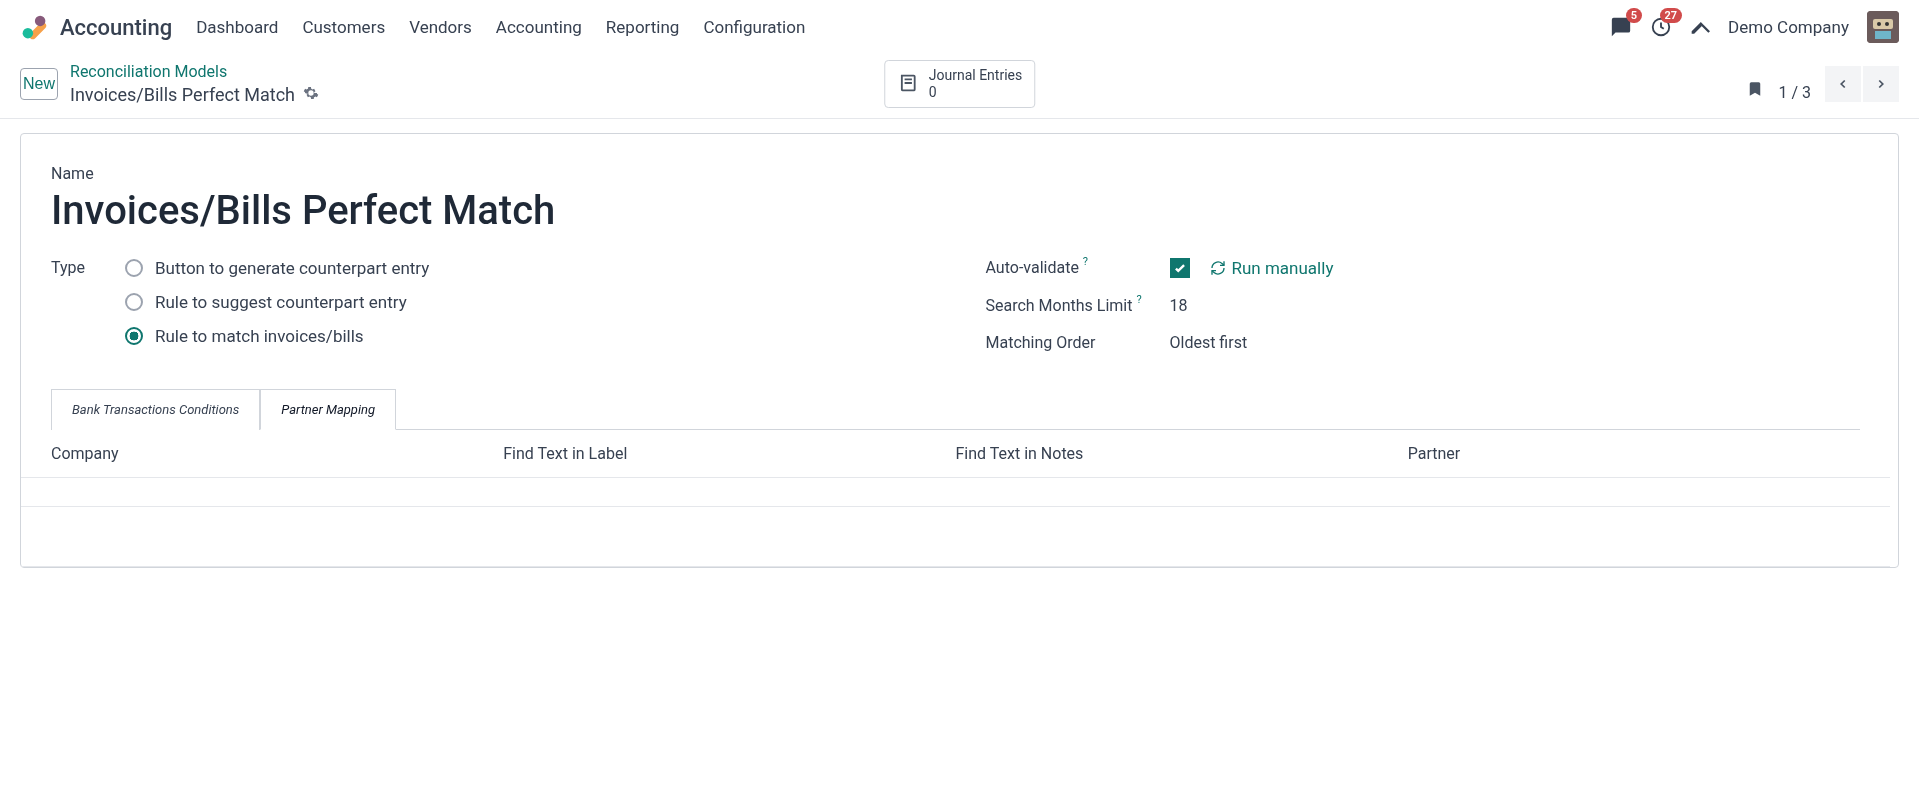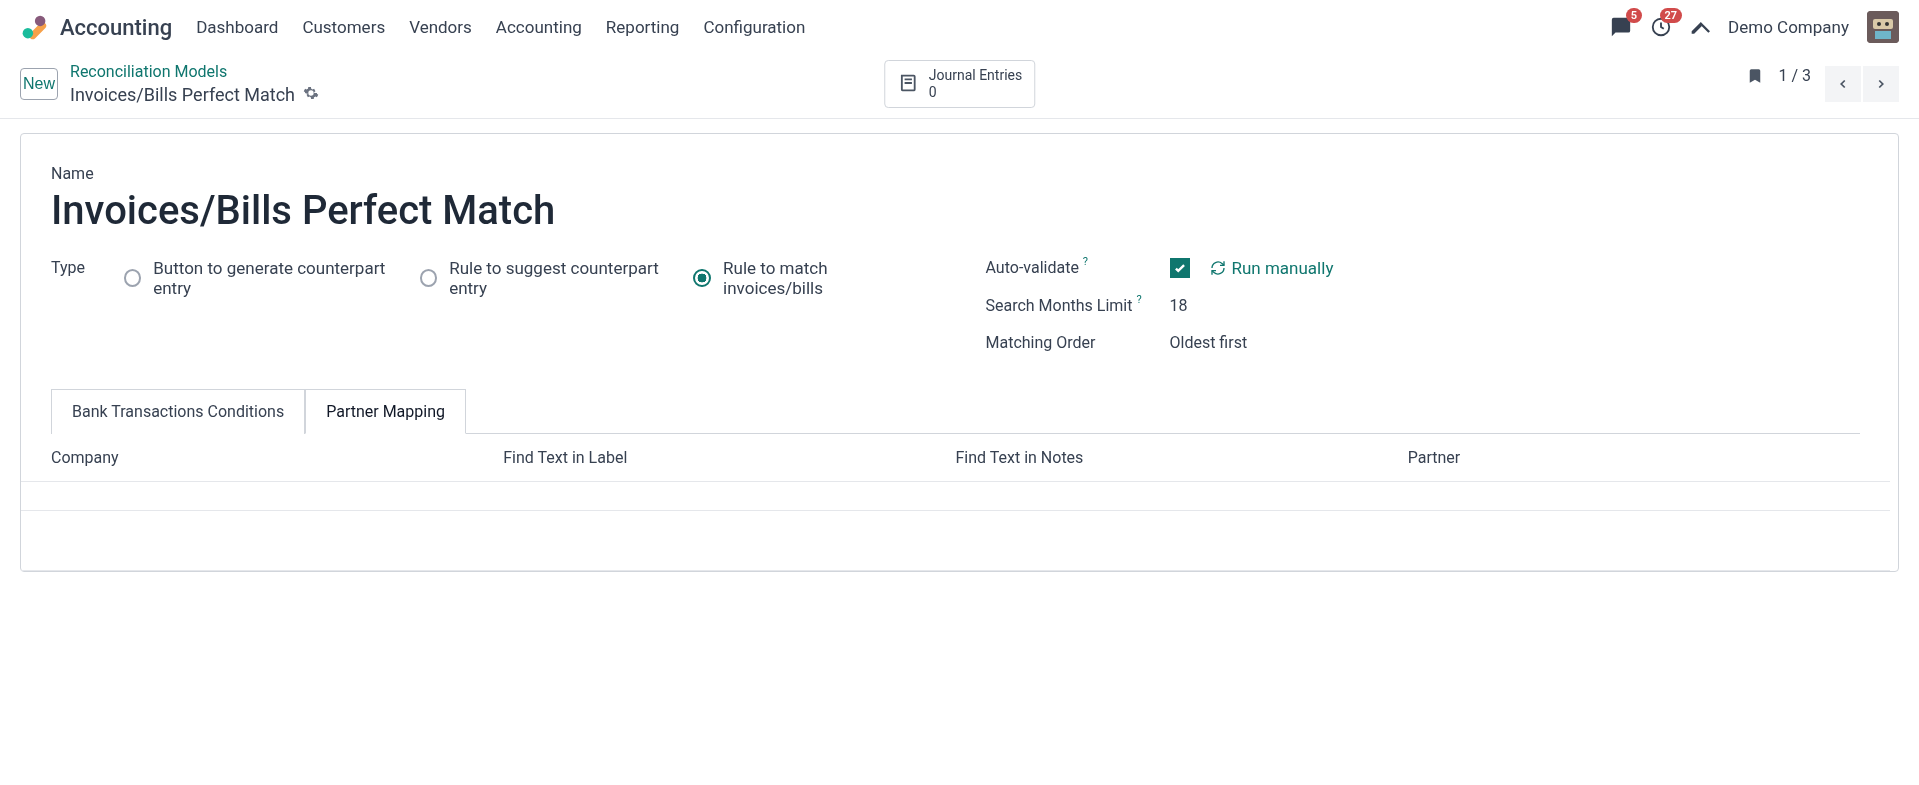--- a/index.html
+++ b/index.html
@@ -98,21 +98,21 @@
     margin-right: auto;
     position: absolute;
     left: 50%;
     transform: translateX(-50%);
     cursor: pointer;
   }
   .smartbox .sb-text { display: flex; flex-direction: column; line-height: 1.2; }
   .sb-title { font-size: 14px; color: #374151; }
   .sb-count { font-size: 14px; color: #374151; }
 
-  .cb-right { margin-left: auto; display: flex; align-items: flex-start; gap: 14px; }
+  .cb-right { margin-left: auto; display: flex; align-items: flex-end; gap: 14px; }
   .bookmark-icon { cursor: pointer; color: #4b5563; }
   .pager-text { font-size: 16px; color: #374151; }
   .pager-btns { display: flex; }
   .pager-btn {
     width: 36px; height: 36px;
     background: #f3f4f6;
     border: none;
     display: flex; align-items: center; justify-content: center;
     cursor: pointer;
     color: #4b5563;
@@ -133,47 +133,48 @@
     font-weight: 500;
     color: #1f2937;
     margin-bottom: 24px;
   }
   .form-cols { display: flex; gap: 60px; margin-bottom: 36px; }
   .col { flex: 1; display: flex; flex-direction: column; gap: 18px; }
   .row { display: flex; align-items: flex-start; gap: 24px; }
   .row .lbl { width: 160px; font-size: 16px; color: #374151; display:flex; align-items:center; gap:4px;}
   .row .val { font-size: 16px; color: #374151; }
   .help-q { color: #0f766e; font-size: 11px; position: relative; top: -6px; cursor: pointer;}
-  .radio-group { display: flex; flex-direction: row; }
+  .radio-group { display: flex; flex-direction: column; gap: 14px; }
   .radio-option { display: flex; align-items: center; gap: 12px; cursor: pointer; font-size: 17px; color: #374151;}
   .radio-dot {
     width: 18px; height: 18px; border-radius: 50%;
     border: 2px solid #9ca3af; background:#fff;
     display:inline-block;
   }
   .radio-option.selected .radio-dot { border-color: #0f766e; background: radial-gradient(circle, #0f766e 0 45%, #fff 46% 100%); }
   .checkbox {
     width: 20px; height: 20px; background: #0f766e;
     display: inline-flex; align-items:center; justify-content:center;
     cursor: pointer;
   }
   .checkbox svg { color: #fff; }
   .inline-link { color: #0f766e; font-size: 17px; cursor: pointer; display:inline-flex; align-items:center; gap:6px;}
 
   
   .tabs { display:flex; border-bottom: 1px solid #d1d5db; margin-top: 10px;}
   .tab {
     padding: 12px 20px;
-    font-size: 16px;
+    font-size: 13px;
     color: #374151;
     cursor: pointer;
     border: 1px solid transparent;
     border-bottom: none;
     position: relative;
     top: 1px;
+    font-style: italic;
   }
   .tab.inactive { border: 1px solid #d1d5db; border-bottom: none; background:#fff;}
   .tab.active {
     border: 1px solid #d1d5db;
     border-bottom: 1px solid #fff;
     background:#fff;
     color:#111827;
   }
 
   

